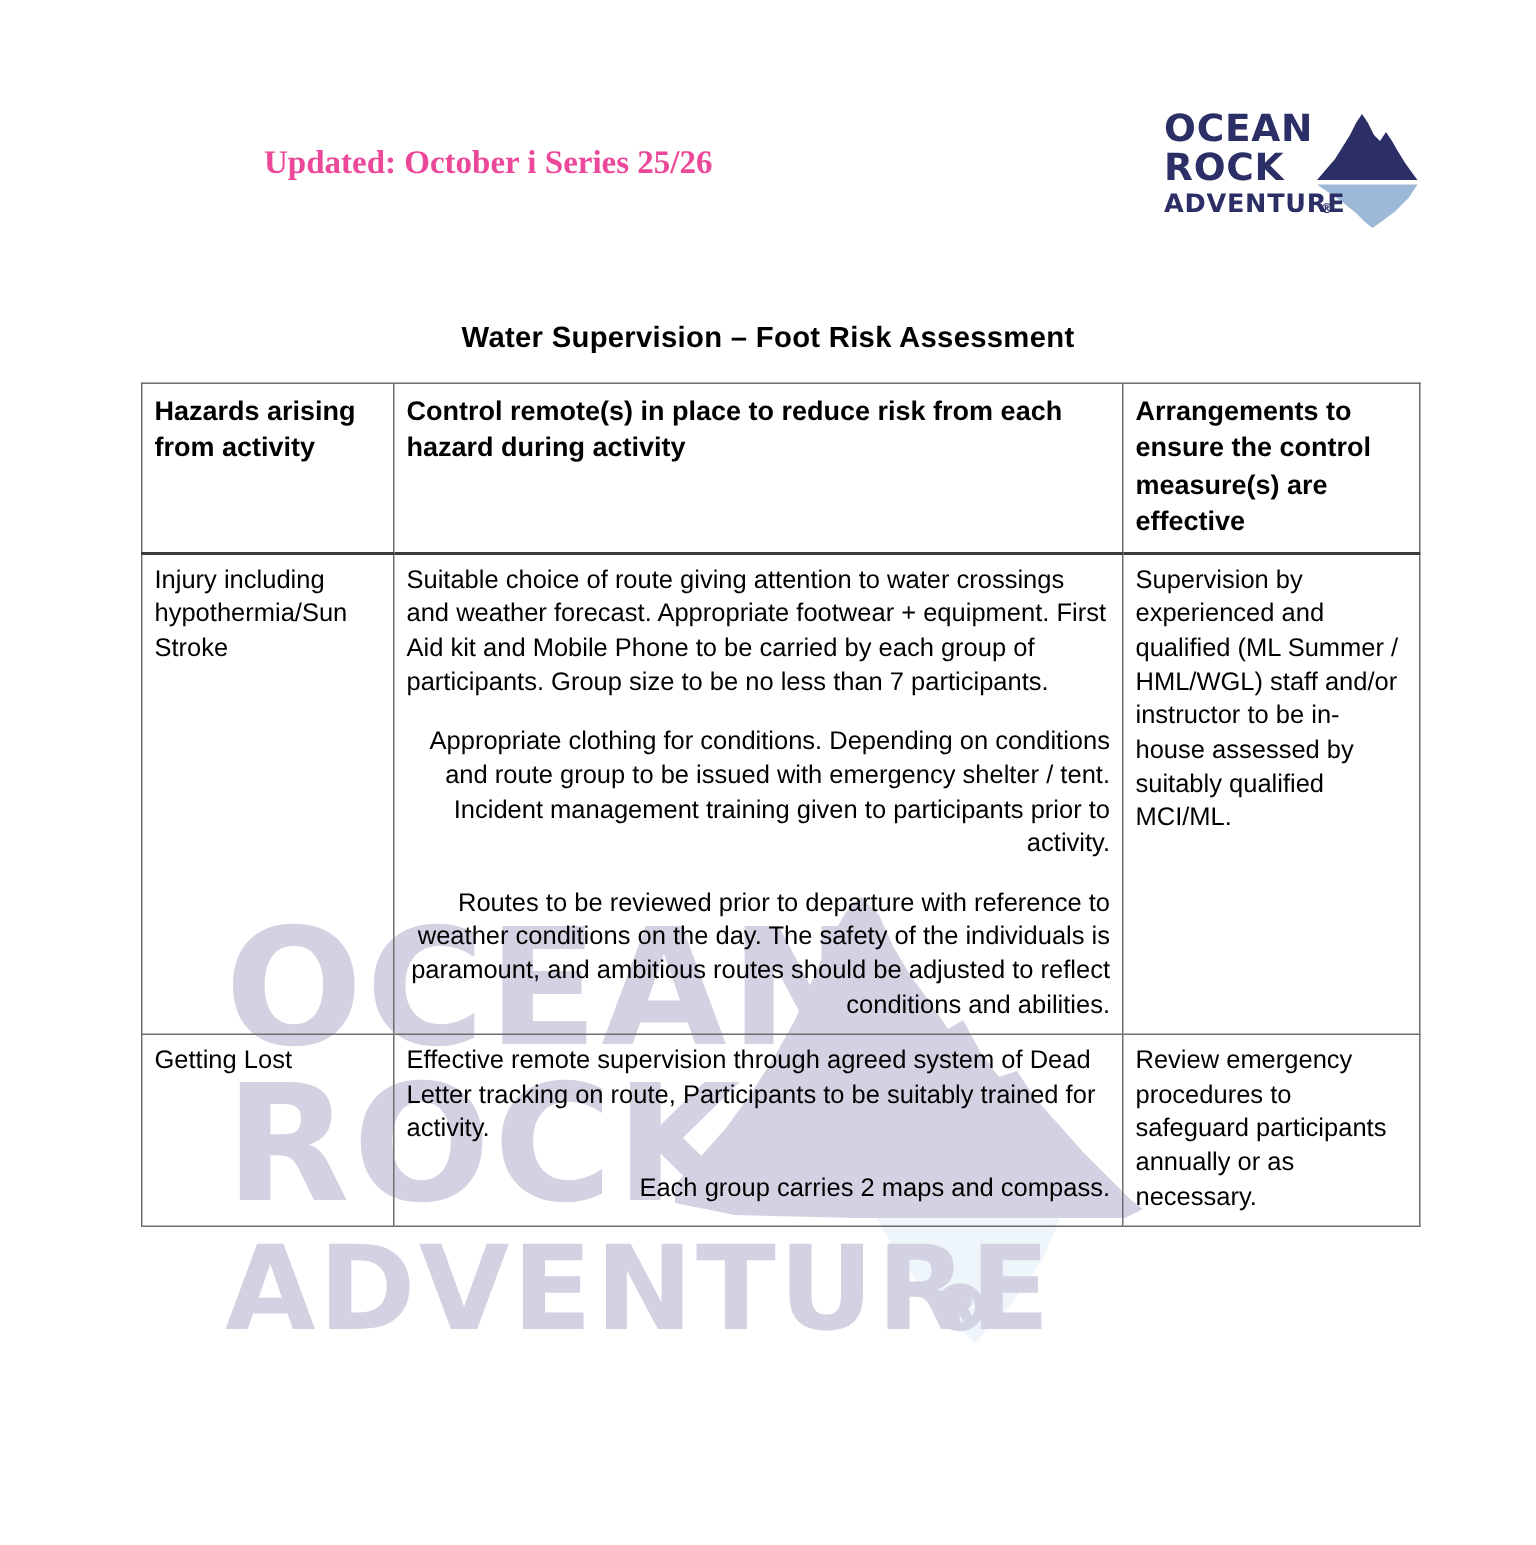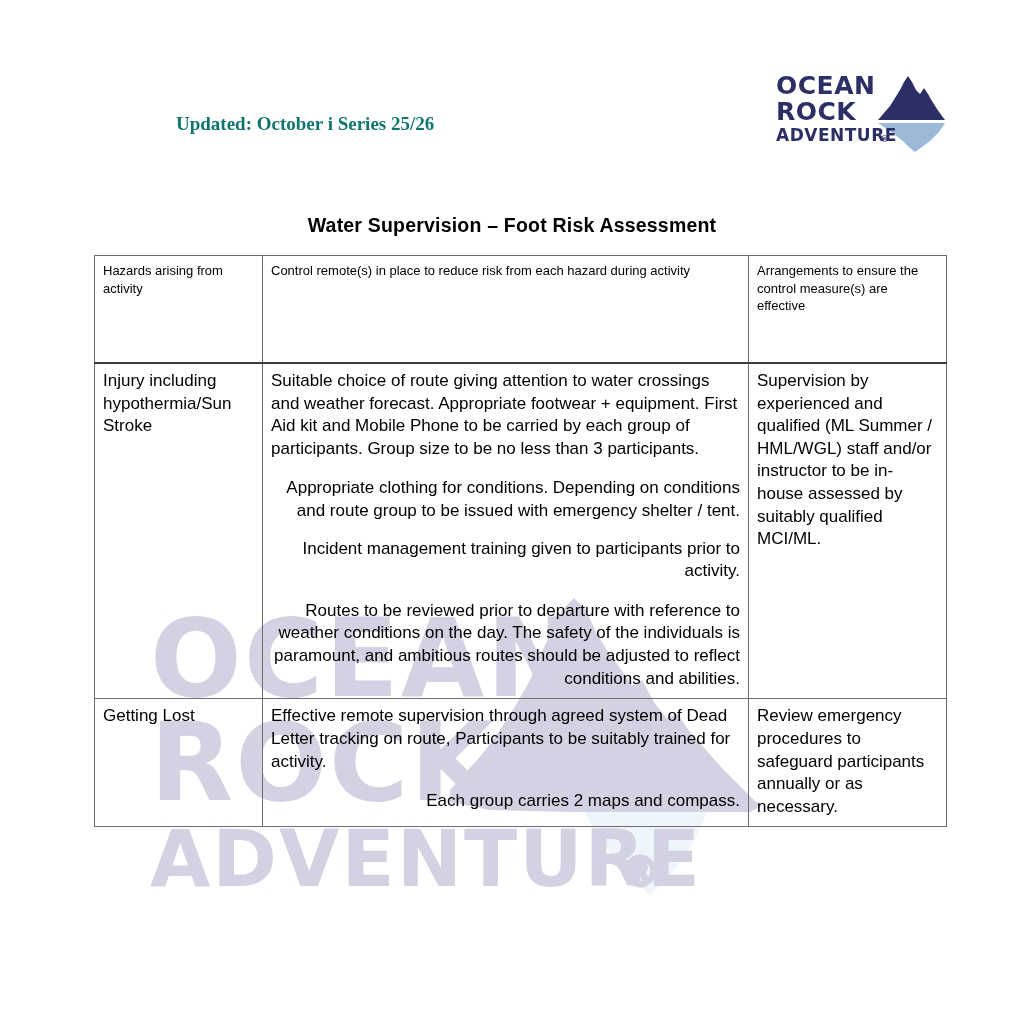--- a/index.html
+++ b/index.html
@@ -36,26 +36,26 @@
     font-family: "DejaVu Sans", sans-serif;
     font-weight: 900;
     fill: #d2d2e2;
     letter-spacing: 2px;
   }
 
   
   .doc-meta {
     position: absolute;
     left: 176px;
-    top: 112px;
+    top: 94px;
     z-index: 3;
     font-family: "Liberation Serif", serif;
-    font-size: 19px;
+    font-size: 22px;
     line-height: 1.25;
-    color: #0f766e;
+    color: #ec4899;
     font-weight: 600;
   }
   .doc-meta div { white-space: nowrap; }
 
   .brand-logo {
     position: absolute;
     right: 78px;
     top: 68px;
     width: 172px;
     height: 86px;
@@ -107,33 +107,33 @@
   table.risk-table th,
   table.risk-table td {
     border: 1px solid #6e6e6e;
     vertical-align: top;
     padding: 6px 8px 8px 8px;
     font-size: 17px;
     line-height: 1.33;
     background: transparent;
   }
   table.risk-table thead th {
-    font-weight: normal;
+    font-weight: bold;
     border-bottom: 2px solid #3c3c3c;
-    font-size: 13px;
+    font-size: 18px;
     line-height: 1.36;
     text-align: left;
     height: 92px;
   }
   table.risk-table thead th.col-control {
     padding-left: 8px;
   }
   .cell-para { margin: 0; }
   .cell-para + .cell-para { margin-top: 17px; text-align: right; }
-  .cell-para.tight + .cell-para.tight { margin-top: 15px; }
+  .cell-para.tight + .cell-para.tight { margin-top: 0; }
   td.hazard-cell { white-space: normal; }
 </style>
 </head>
 <body>
 
 <div class="watermark">
   <svg viewBox="0 0 720 330" xmlns="http://www.w3.org/2000/svg" aria-hidden="true">
 
     <path d="M430 215 L560 215 L545 250 L520 285 L500 305 L478 285 L452 252 Z" fill="#eef5fb"></path>
 
@@ -184,21 +184,21 @@
         <th class="col-hazard">Hazards arising from activity</th>
         <th class="col-control">Control remote(s) in place to reduce risk from  each hazard during activity</th>
         <th class="col-arrange">Arrangements to ensure the control measure(s) are effective</th>
       </tr>
     </thead>
     <tbody>
 
       <tr>
         <td class="hazard-cell">Injury including hypothermia/Sun Stroke</td>
         <td>
-          <p class="cell-para">Suitable choice of route giving attention to water crossings and weather forecast.  Appropriate footwear + equipment.  First Aid kit and Mobile Phone to be carried by each group of participants. Group size to be no less than 3 participants.</p>
+          <p class="cell-para">Suitable choice of route giving attention to water crossings and weather forecast.  Appropriate footwear + equipment.  First Aid kit and Mobile Phone to be carried by each group of participants. Group size to be no less than 7 participants.</p>
           <p class="cell-para tight" style="margin-top:17px;">Appropriate clothing for conditions.  Depending on conditions and route  group to be issued with emergency shelter / tent.</p>
           <p class="cell-para tight">Incident management training given to participants prior to activity.</p>
           <p class="cell-para" style="margin-top:17px;">Routes to be reviewed prior to departure with reference to weather conditions on the day.  The safety of the individuals is paramount, and ambitious routes should be adjusted to reflect conditions and abilities.</p>
         </td>
         <td>
           <p class="cell-para">Supervision by experienced and qualified (ML Summer / HML/WGL) staff and/or instructor to be in-house assessed by suitably qualified MCI/ML.</p>
         </td>
       </tr>
 
 

